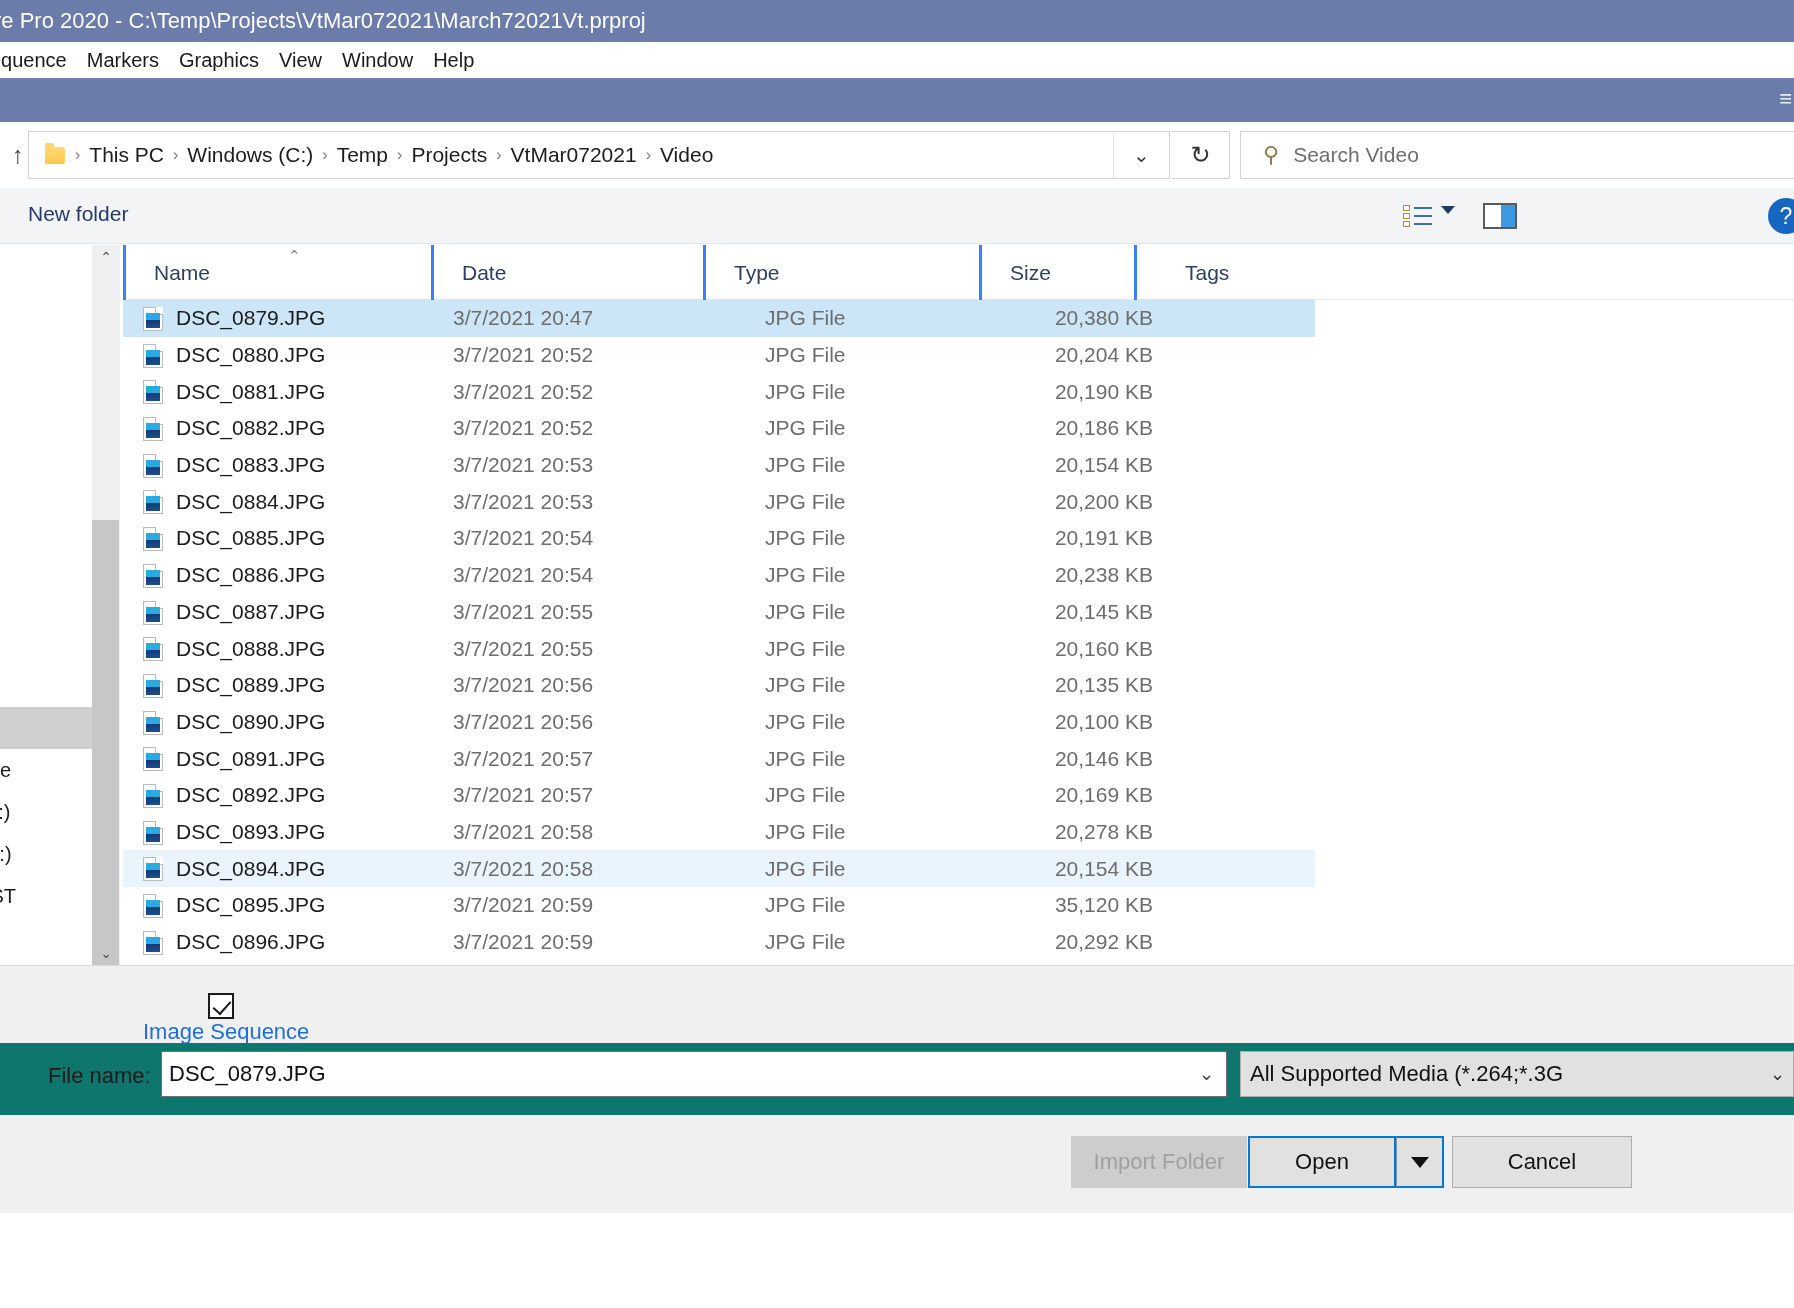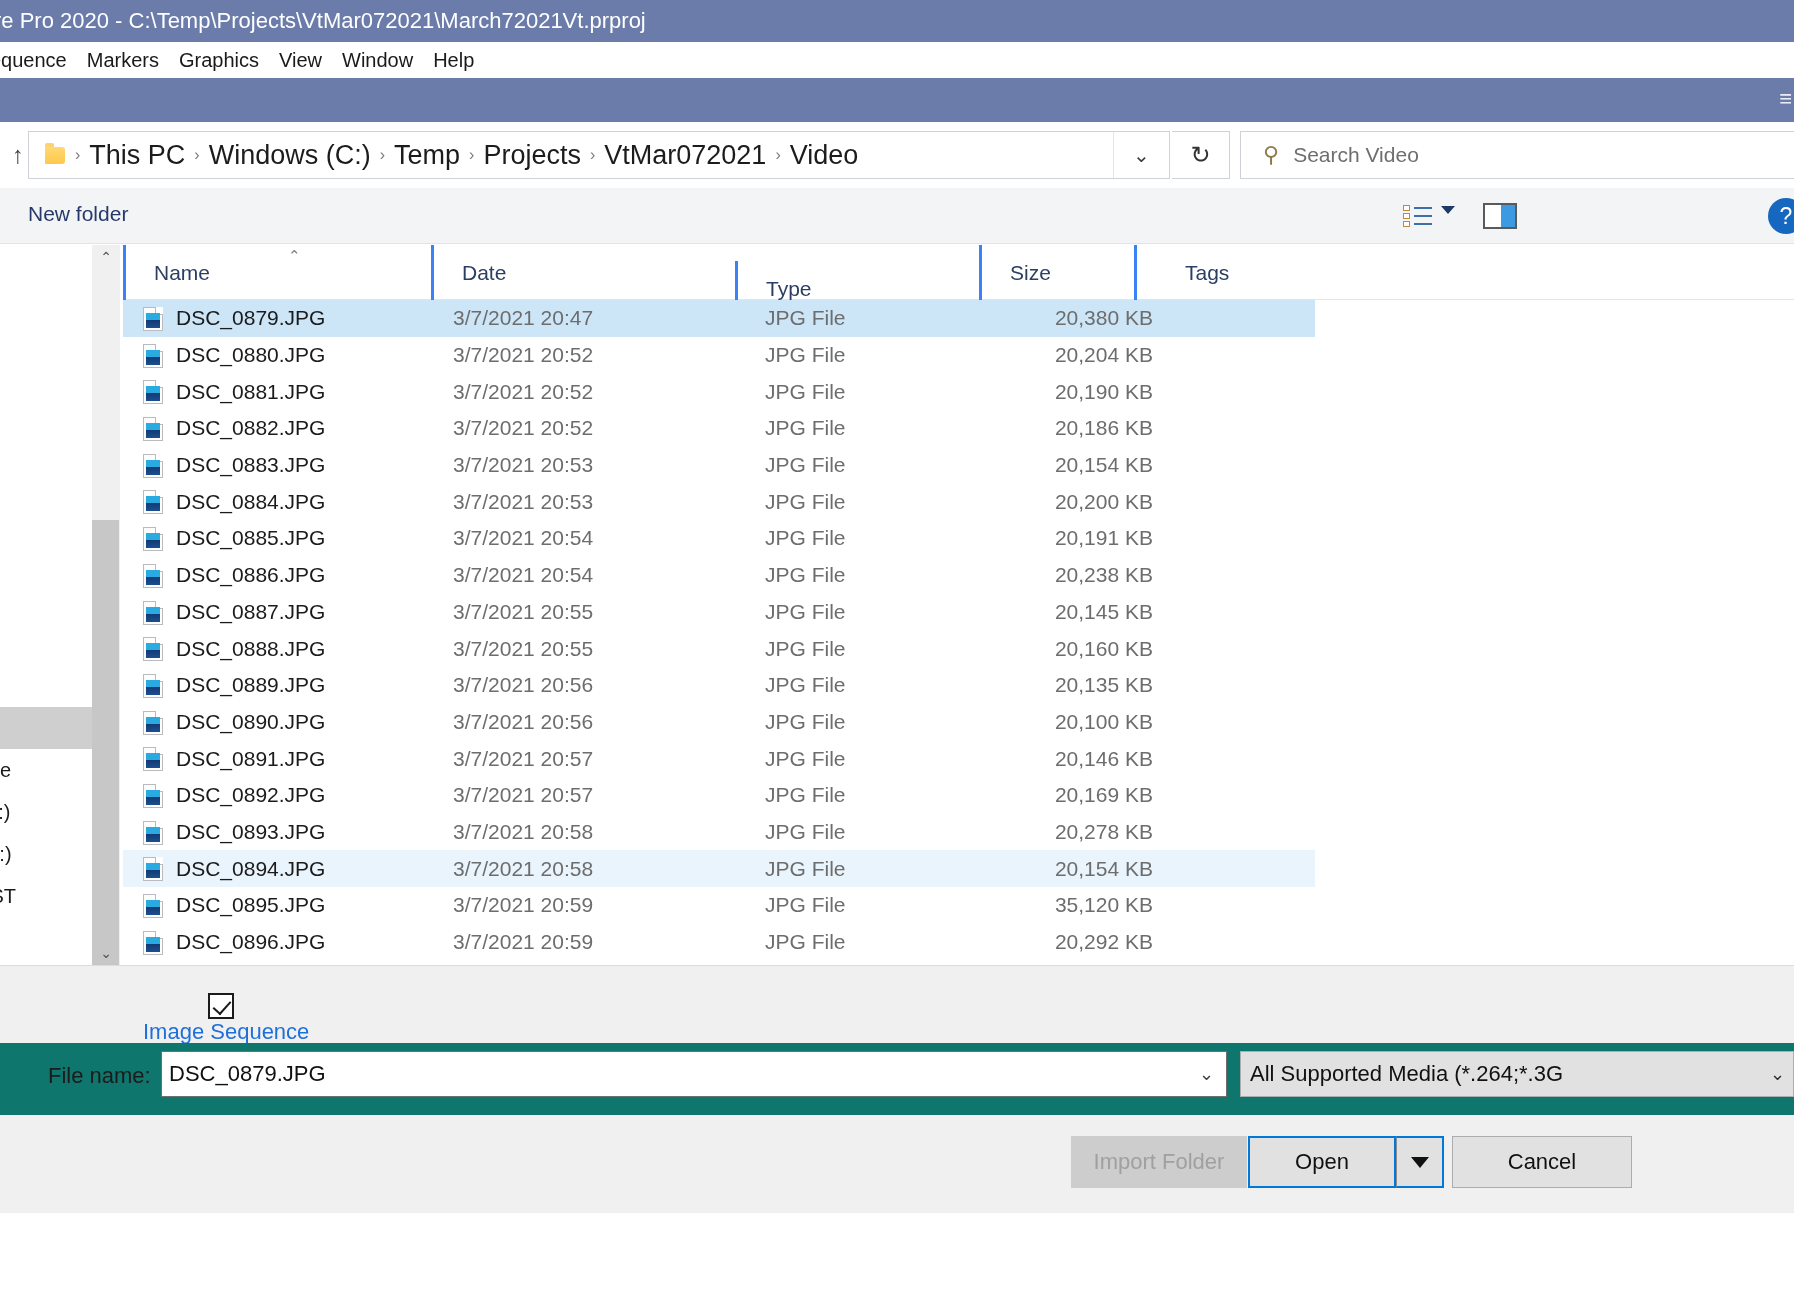--- a/index.html
+++ b/index.html
@@ -69,21 +69,21 @@
     width: 20px; height: 17px; margin-left: 16px;
     background: linear-gradient(#ffd874, #fdc94a);
     border-radius: 1px 3px 3px 1px; position: relative;
   }
   .folder-ico:before {
     content: ""; position: absolute; left: 0; top: -4px;
     width: 9px; height: 4px; background: #fdd271; border-radius: 2px 2px 0 0;
   }
   .crumbs { display: flex; align-items: center; margin-left: 8px; }
   .crumb {
-    font-size: 27px; color: #1c1c1c; padding: 2px 7px;
+    font-size: 21px; color: #1c1c1c; padding: 2px 7px;
     white-space: nowrap;
   }
   .csep { color: #7b7b7b; font-size: 16px; padding: 0 2px; }
   .addr-chev {
     position: absolute; right: 0; top: 0; width: 56px; height: 46px;
     display: flex; align-items: center; justify-content: center;
     color: #3c3c3c; font-size: 20px;
     border-left: 1px solid #e3e6e9;
   }
   .refreshbtn {
@@ -423,21 +423,21 @@
     <div class="filepane">
 
       <div class="colhdr">
         <div class="sort-asc">⌃</div>
         <div class="col" style="left:0px; width:300px;">
             <span>Name</span>
           </div>
         <div class="col" style="left:300px; width:312px;margin-left:8px;">
             <span>Date</span>
           </div>
-        <div class="col" style="left:612px; width:244px;margin-top:16px;">
+        <div class="col" style="left:580px; width:244px;">
             <span>Type</span>
           </div>
         <div class="col" style="left:856px; width:155px;">
             <span>Size</span>
           </div>
         <div class="col" style="left:1011px; width:186px;padding-left:48px;">
             <span>Tags</span>
           </div>
       </div>
 

